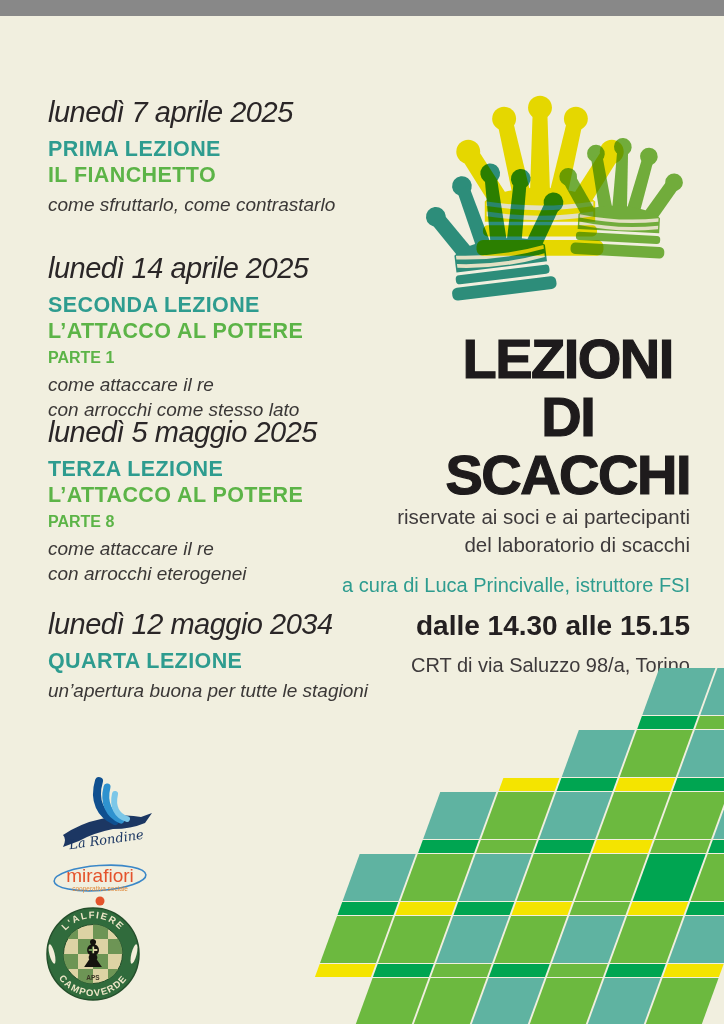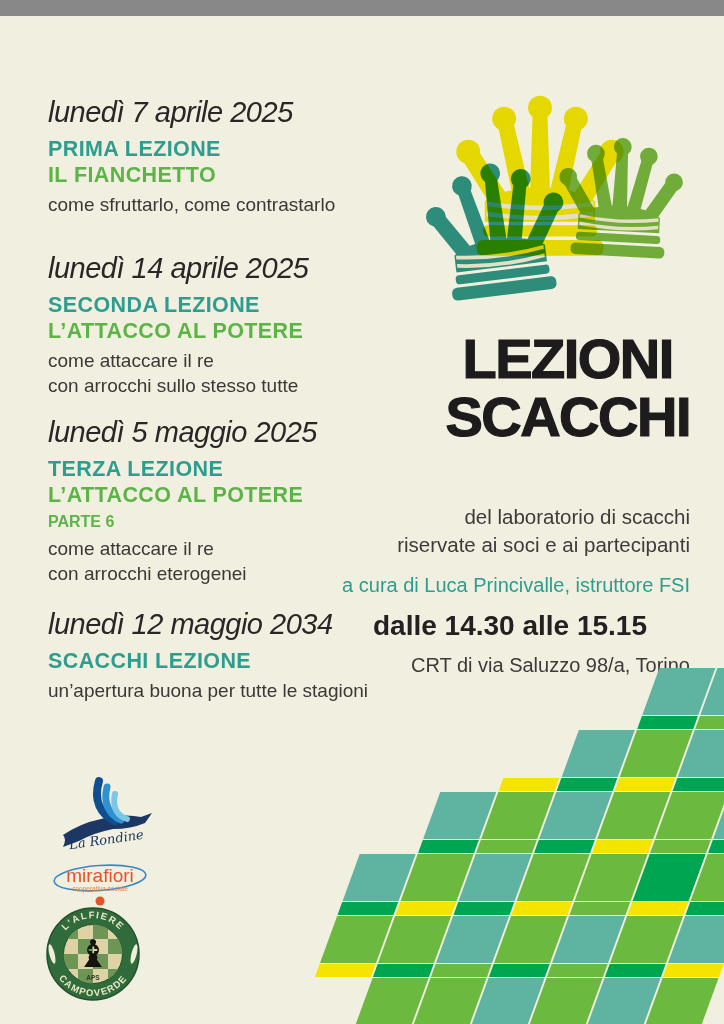--- a/index.html
+++ b/index.html
@@ -7,34 +7,34 @@
     position:relative;width:724px;height:1024px;margin:16px auto;
     background:var(--cream,#f1efdf);overflow:hidden;
     font-family:"Liberation Sans",sans-serif;
   }
   
   .lesson{position:absolute;left:48px;width:345px;}
   .lesson .date{font-style:italic;font-size:29px;color:#2a2627;letter-spacing:-0.5px;margin-bottom:7px;}
   .lesson .num{font-weight:bold;font-size:21.5px;color:var(--teal,#2e9c8f);letter-spacing:.4px;line-height:26px;}
   .lesson .topic{font-weight:bold;font-size:21.5px;color:var(--green,#5cb447);letter-spacing:.4px;line-height:26px;}
   .lesson .part{font-weight:bold;font-size:16px;color:var(--green,#5cb447);line-height:21px;margin-top:3px;}
-  .lesson .desc{font-size:19px;color:#3b3837;line-height:25px;margin-top:4px;}
+  .lesson .desc{font-style:italic;font-size:19px;color:#3b3837;line-height:25px;margin-top:4px;}
   
   .crowns{position:absolute;left:398px;top:52px;width:315px;height:255px;}
   .crowns g.crown{mix-blend-mode:multiply;}
   
   .title-block{
     position:absolute;right:34px;top:314px;text-align:center;
     color:#1e1b1c;font-weight:bold;font-size:56px;line-height:58px;
     letter-spacing:-1.5px;-webkit-text-stroke:1.2px #1e1b1c;
   }
   .info-block{position:absolute;right:34px;top:487px;text-align:right;width:360px;}
   .subtitle{font-size:20.5px;color:#3e3a3b;line-height:28px;}
   .instructor{font-size:20px;color:var(--teal,#2e9c8f);margin-top:15px;text-align:right;}
-  .time{font-size:28px;font-weight:bold;color:#242021;margin-top:13px;text-align:center;}
+  .time{font-size:28px;font-weight:bold;color:#242021;margin-top:13px;}
   .location{font-size:20px;color:#3e3a3b;margin-top:12px;}
   
   .logo-rondine{position:absolute;left:55px;top:757px;width:105px;height:78px;}
   .logo-mirafiori{position:absolute;left:50px;top:836px;width:102px;height:58px;}
   .logo-alfiere{position:absolute;left:46px;top:891px;width:94px;height:94px;}
   
   .pattern{position:absolute;right:0;bottom:0;}
 </style>
 </head>
 <body>
@@ -45,40 +45,41 @@
     <div class="date">lunedì 7 aprile 2025</div>
     <div class="num">PRIMA LEZIONE</div>
     <div class="topic">IL FIANCHETTO</div>
     <div class="desc">come sfruttarlo, come contrastarlo</div>
   </div>
 
   <div class="lesson" style="top:236px">
     <div class="date">lunedì 14 aprile 2025</div>
     <div class="num">SECONDA LEZIONE</div>
     <div class="topic">L’ATTACCO AL POTERE</div>
+    <div class="part">PARTE 1</div>
     <div class="desc">
       <div>come attaccare il re</div>
-      <div>con arrocchi sullo stesso tutte</div>
+      <div>con arrocchi come stesso lato</div>
     </div>
   </div>
 
   <div class="lesson" style="top:400px">
     <div class="date">lunedì 5 maggio 2025</div>
     <div class="num">TERZA LEZIONE</div>
     <div class="topic">L’ATTACCO AL POTERE</div>
-    <div class="part">PARTE 6</div>
+    <div class="part">PARTE 8</div>
     <div class="desc">
       <div>come attaccare il re</div>
       <div>con arrocchi eterogenei</div>
     </div>
   </div>
 
   <div class="lesson" style="top:592px">
     <div class="date">lunedì 12 maggio 2034</div>
-    <div class="num">SCACCHI LEZIONE</div>
+    <div class="num">QUARTA LEZIONE</div>
     <div class="desc">un’apertura buona per tutte le stagioni</div>
   </div>
 
   <svg class="crowns" viewBox="0 0 315 255">
     <defs>
       <g id="queen">
         <circle cx="22" cy="78" r="13"></circle>
         <circle cx="61" cy="42" r="13"></circle>
         <circle cx="100" cy="30" r="13"></circle>
         <circle cx="139" cy="42" r="13"></circle>
@@ -101,27 +102,28 @@
     <g class="crown" fill="#77b843" transform="translate(158,55) rotate(3) scale(0.68)">
       <use href="#queen"></use>
     </g>
     <g class="crown" fill="#2f978c" transform="translate(14,92) rotate(-7) scale(0.76)">
       <use href="#queen"></use>
     </g>
   </svg>
 
   <div class="title-block">
     <div>LEZIONI</div>
+    <div>DI</div>
     <div>SCACCHI</div>
   </div>
 
   <div class="info-block">
     <div class="subtitle">
+      <div>riservate ai soci e ai partecipanti</div>
       <div>del laboratorio di scacchi</div>
-      <div>riservate ai soci e ai partecipanti</div>
     </div>
     <div class="instructor">a cura di Luca Princivalle, istruttore FSI</div>
     <div class="time">dalle 14.30 alle 15.15</div>
     <div class="location">CRT di via Saluzzo 98/a, Torino</div>
   </div>
 
   <svg class="logo-rondine" viewBox="0 0 105 78">
     <g>
       <path d="M8,62 Q26,50 46,46 Q68,40 86,44 L97,40 L90,50 Q76,56 58,56 Q38,60 24,68 L8,74 Q12,66 8,62 Z" fill="#1c3763"></path>
       <path d="M60,48 C46,42 38,28 44,8" stroke="#0f4f8f" stroke-width="8" fill="none" stroke-linecap="round"></path>

